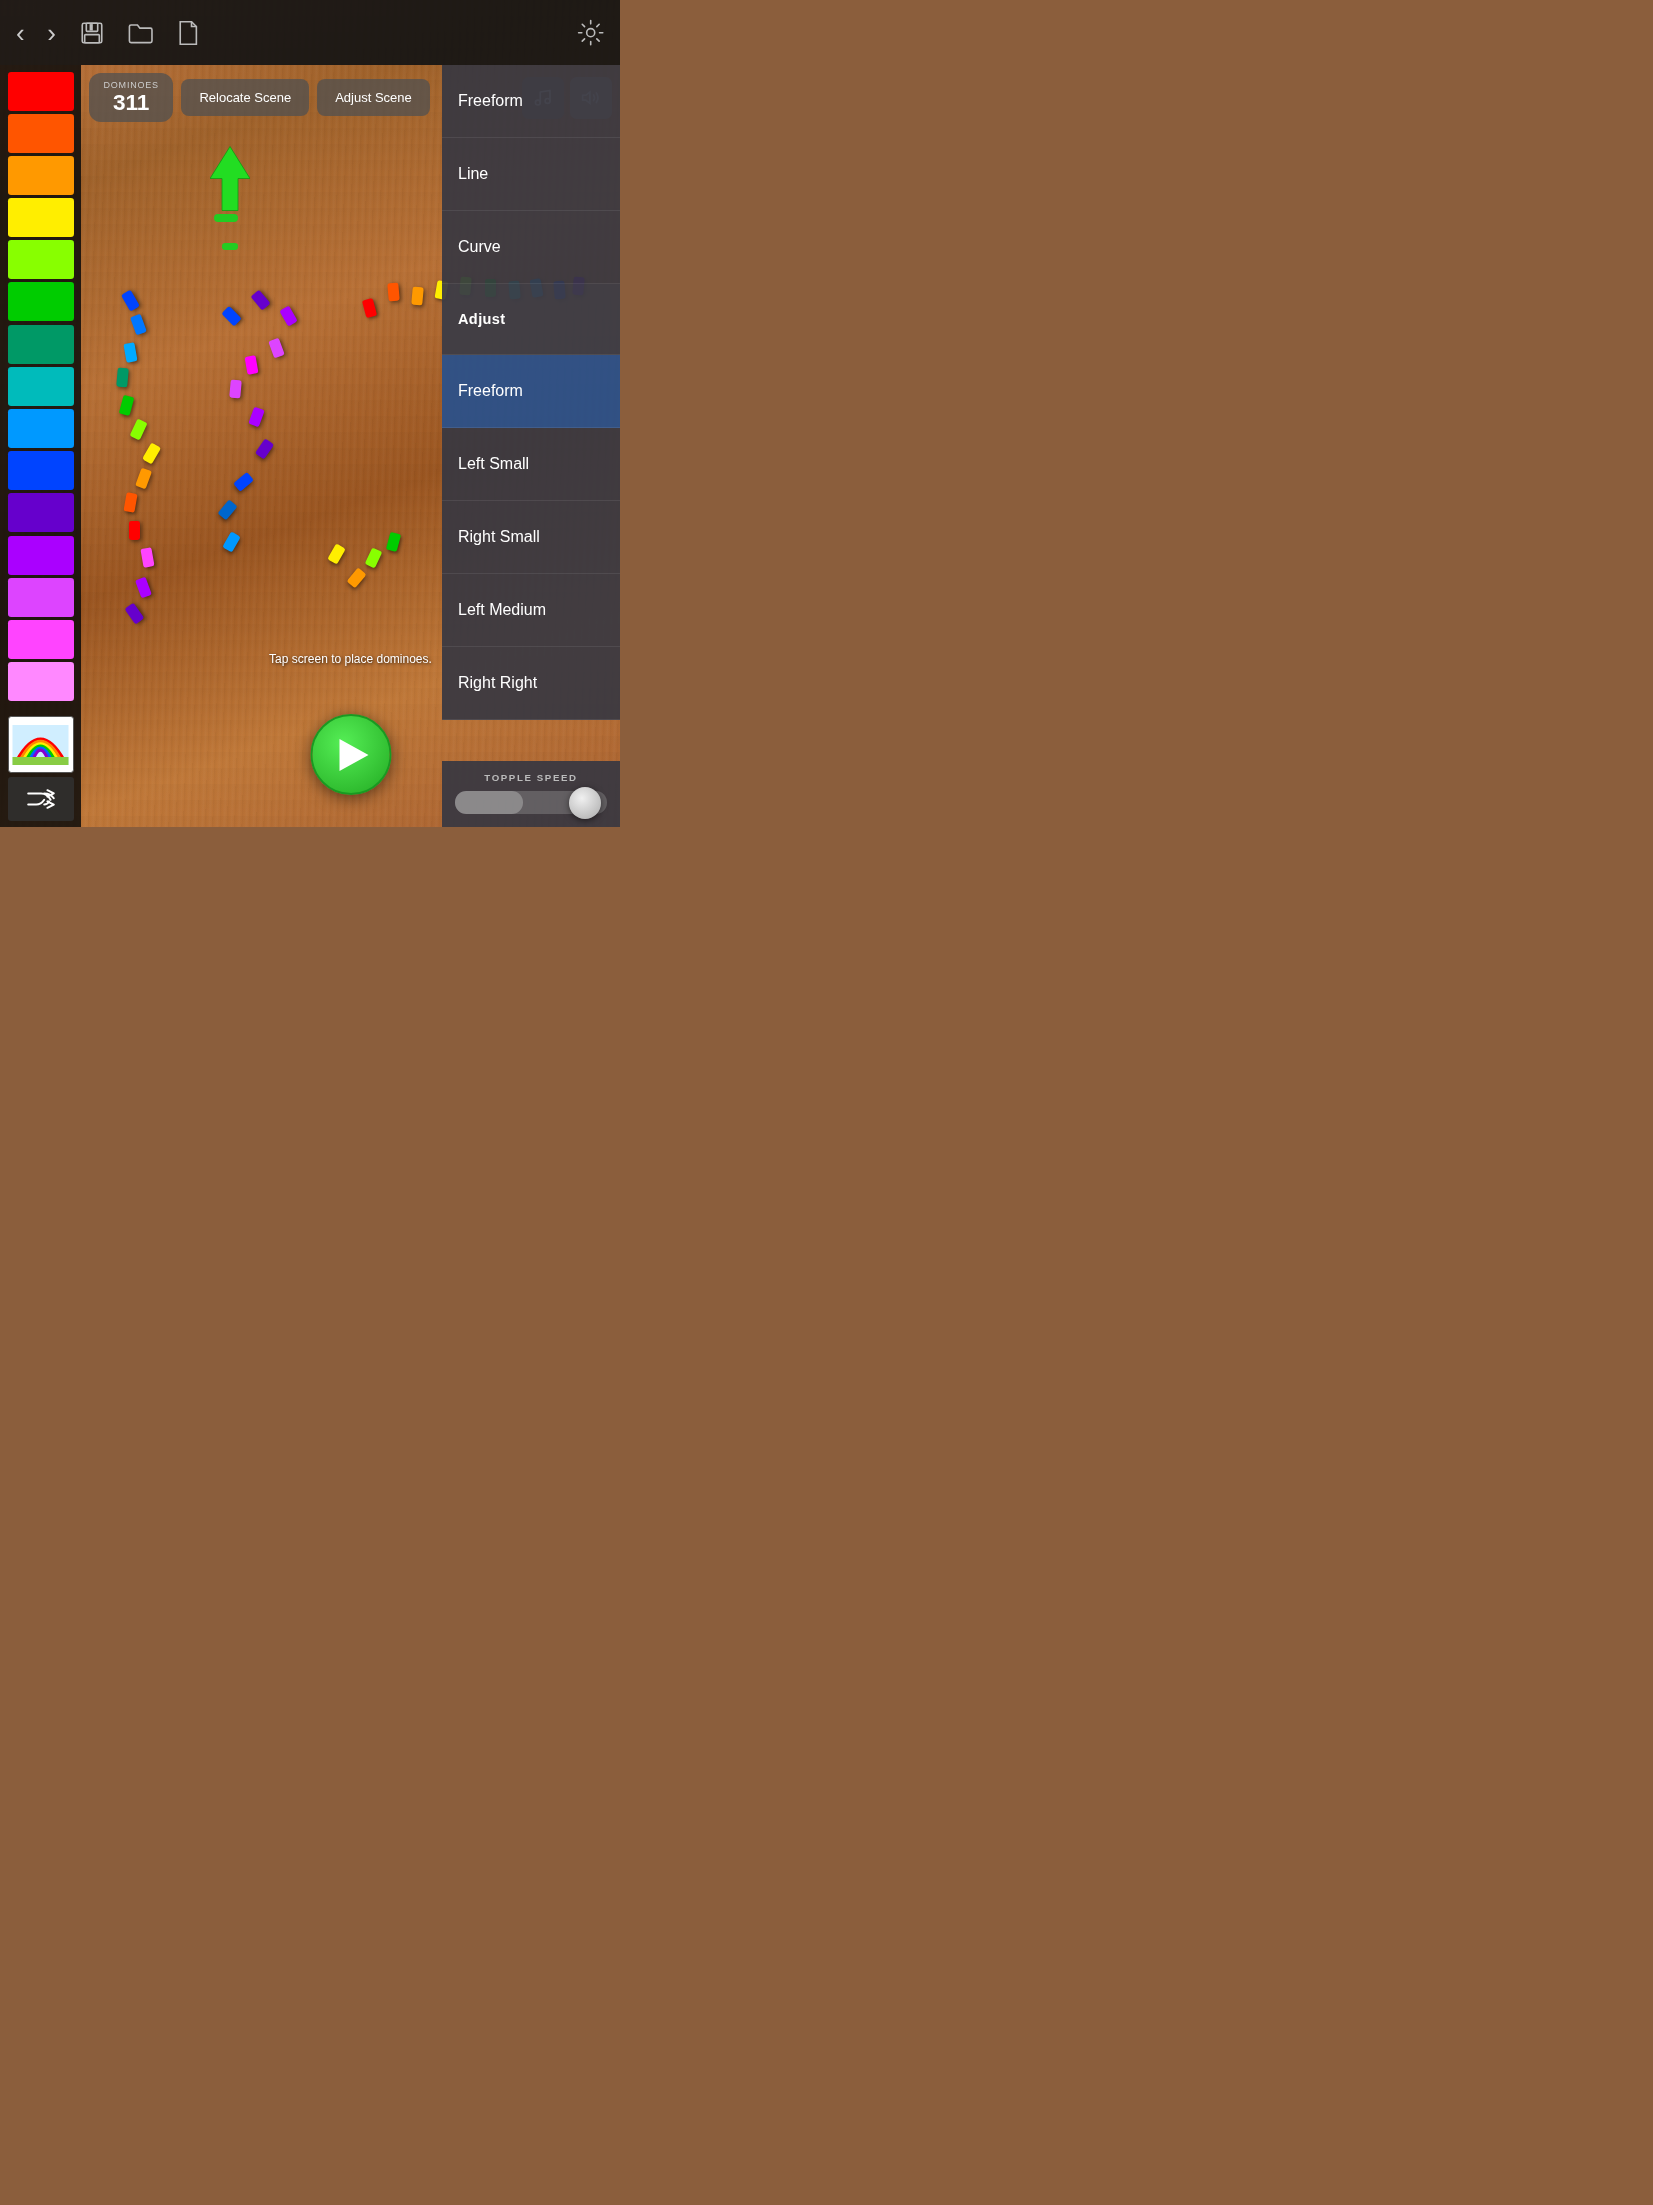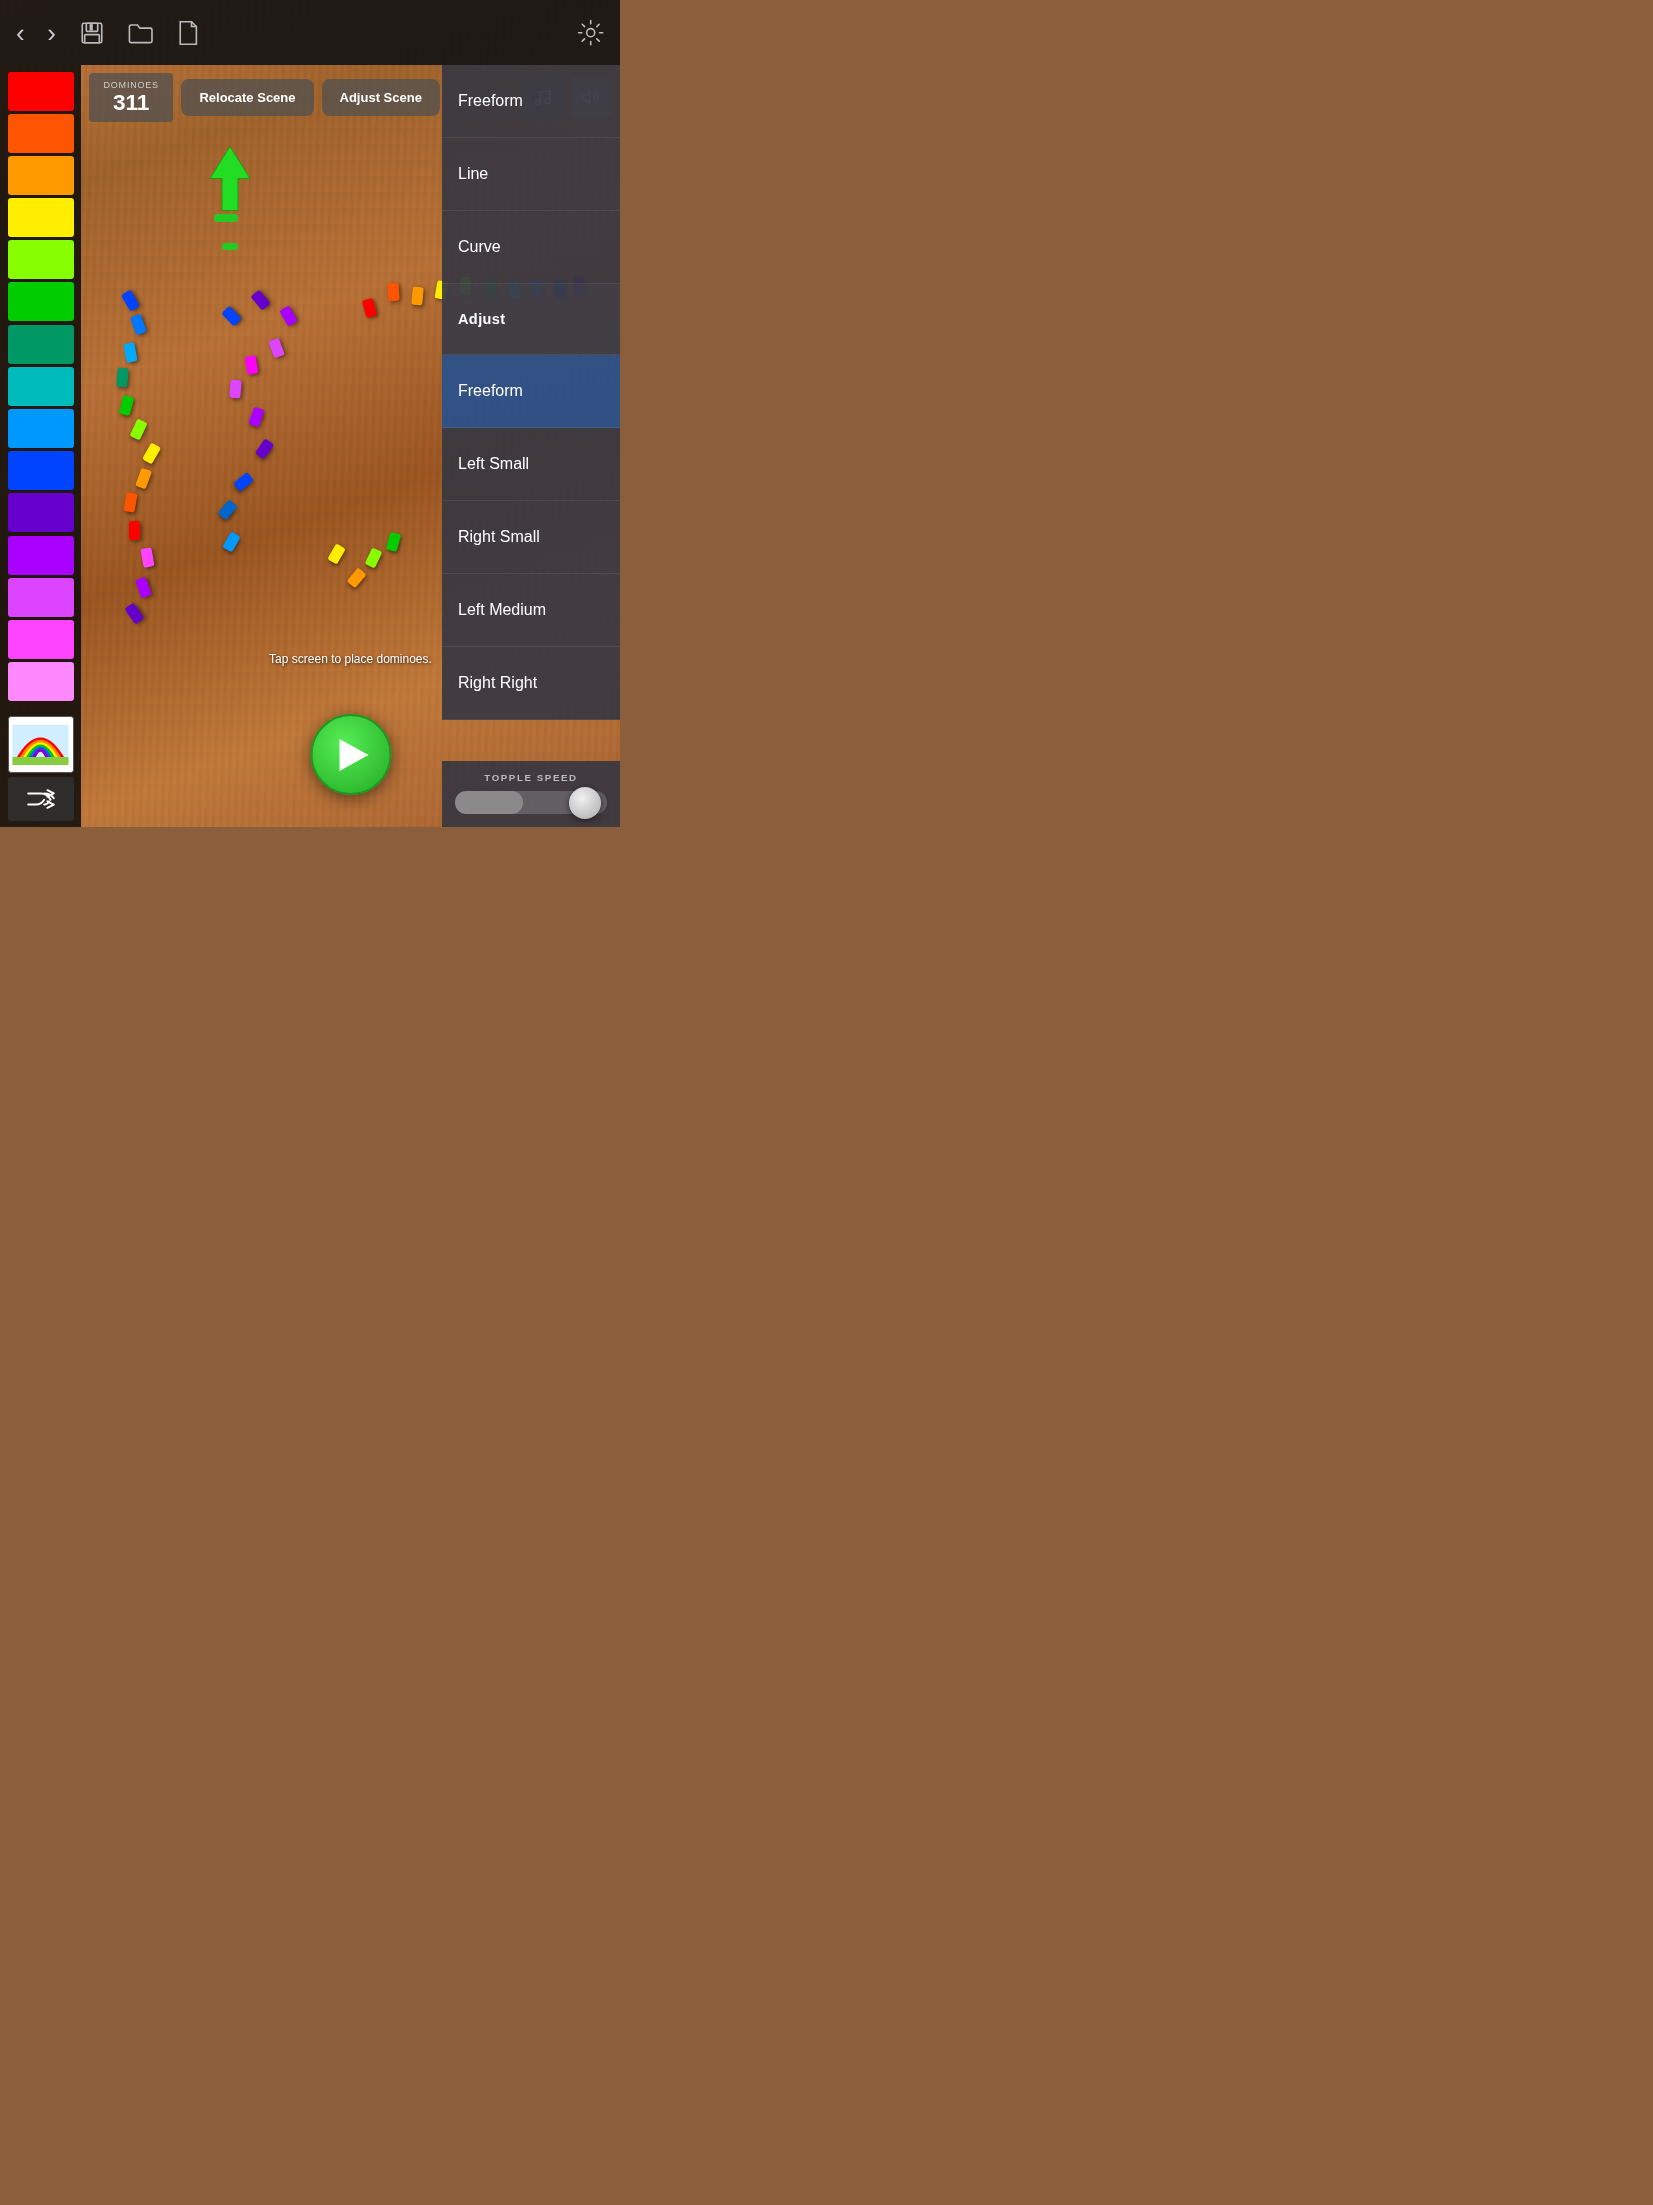--- a/index.html
+++ b/index.html
@@ -145,21 +145,21 @@
       left: 8px;
       right: 8px;
       display: flex;
       align-items: center;
       gap: 8px;
       z-index: 40;
     }
 
     .dominoes-counter {
       background: rgba(80,80,80,0.75);
-      border-radius: 4px;
+      border-radius: 12px;
       padding: 6.5px 14.5px;
       color: white;
       text-align: center;
       min-width: 81px;
     }
 
     .dominoes-counter .label {
       font-size: 9px;
       letter-spacing: 0.8px;
       color: #ccc;
@@ -171,21 +171,20 @@
     }
 
     .scene-btn {
       background: rgba(80,80,80,0.75);
       border-radius: 8px;
       padding: 11.3px 18px;
       color: white;
       font-size: 13px;
       cursor: pointer;
       border: none;
-      font-weight: bold;
     }
 
     #audio-controls {
       margin-left: auto;
       display: flex;
       gap: 6.5px;
     }
 
     .audio-btn {
       background: rgba(120,120,120,0.6);

